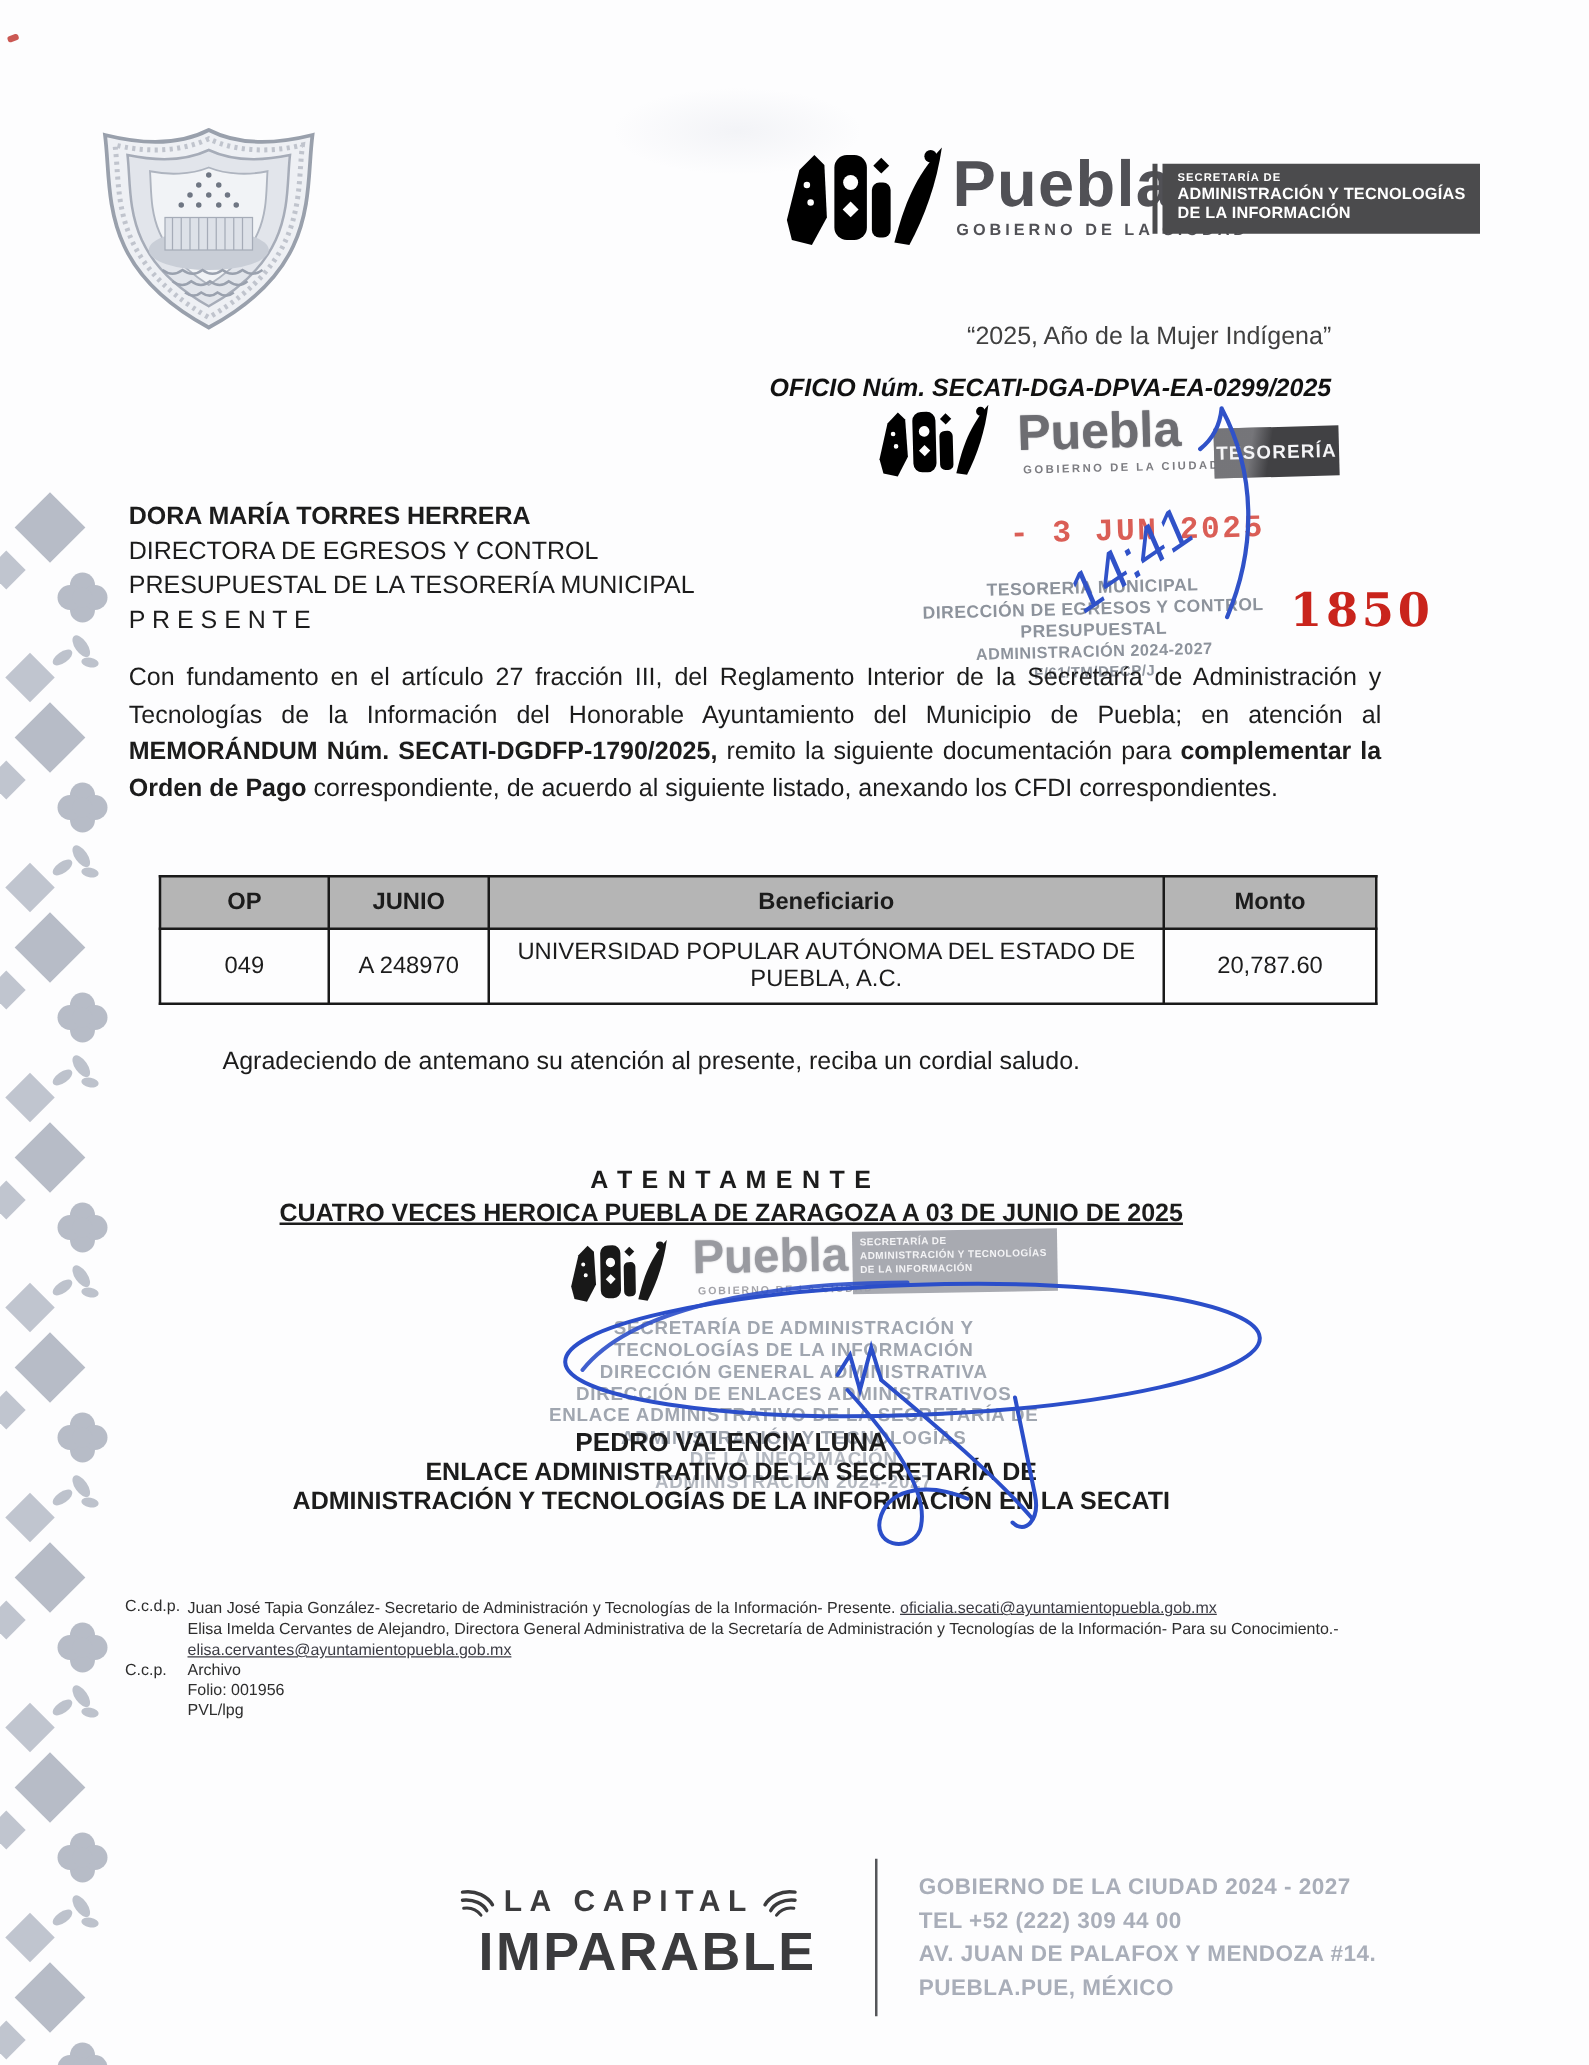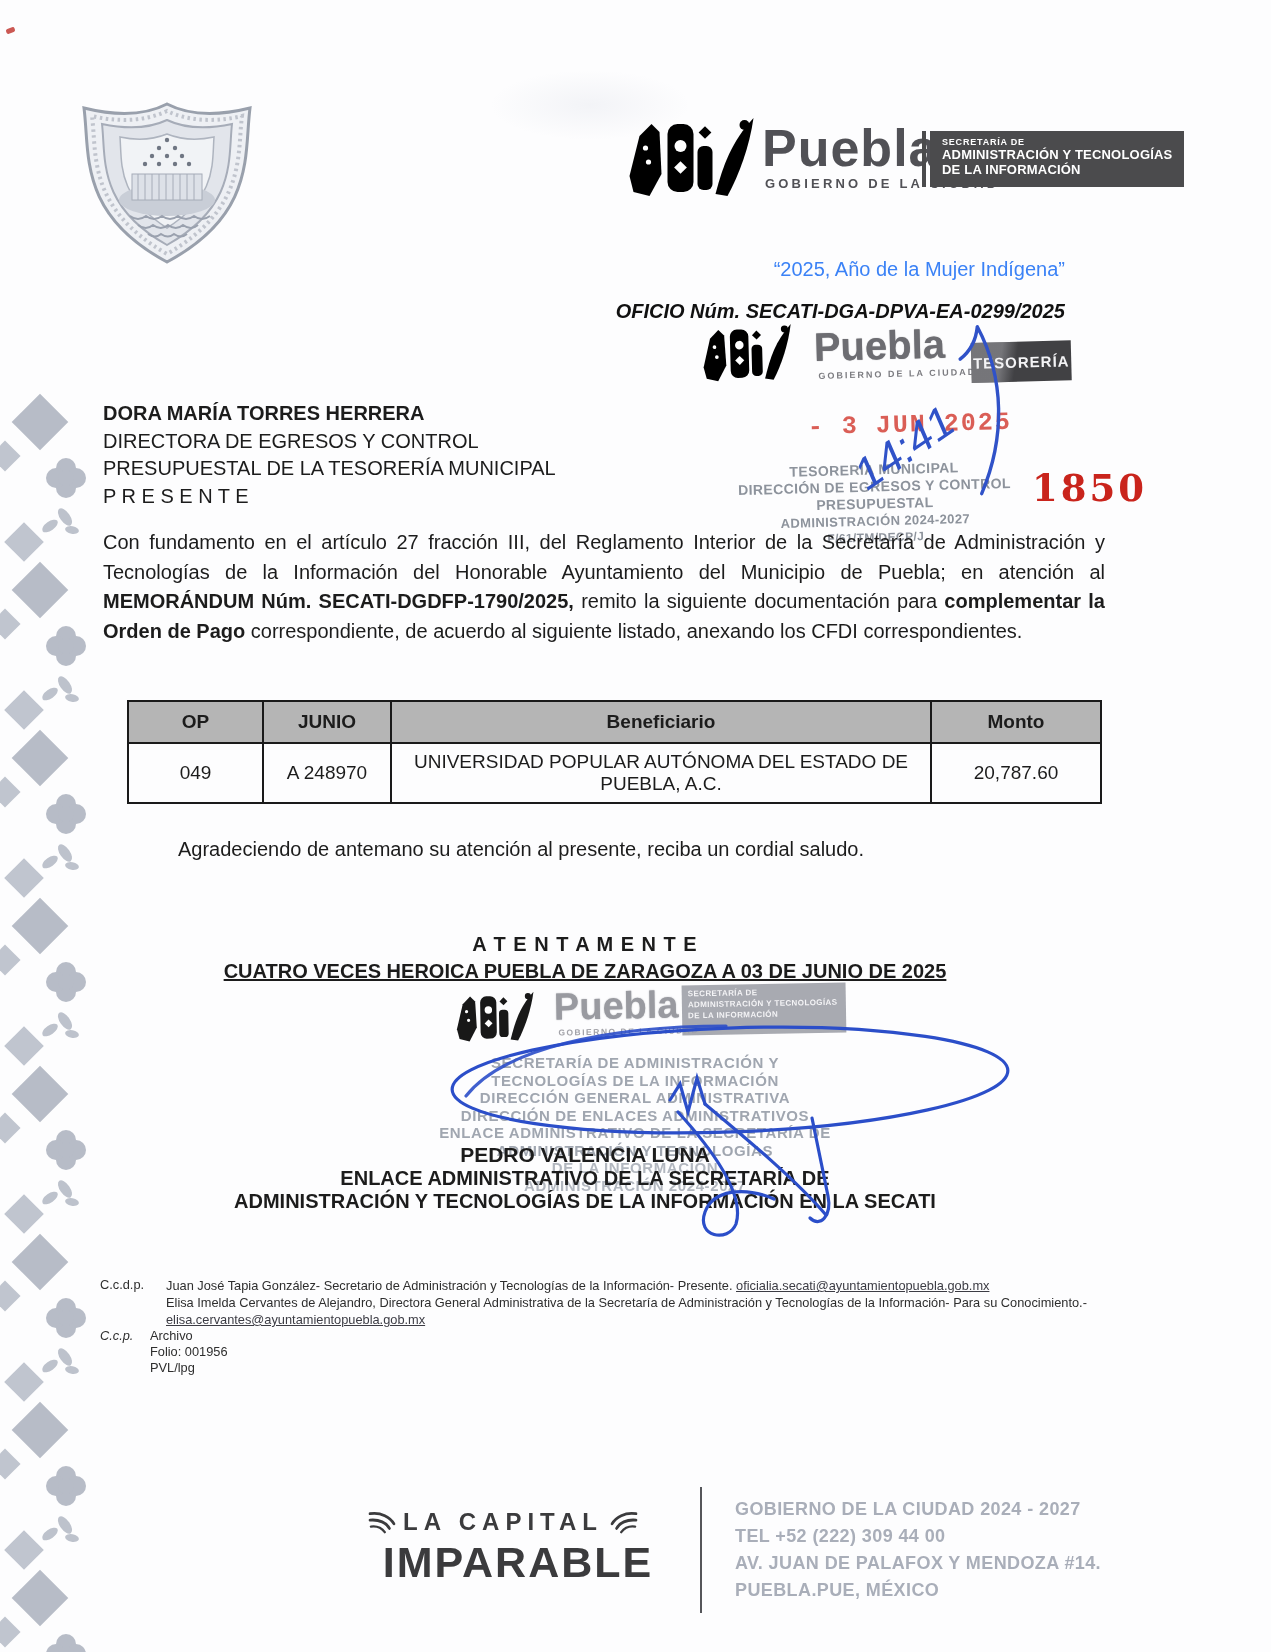--- a/index.html
+++ b/index.html
@@ -9,21 +9,21 @@
 
   
   .brand-icon{color:#54555a;}
   .hdr-word{font-size:52px;font-weight:bold;color:#515156;letter-spacing:1px;}
   .hdr-tag{font-size:13px;font-weight:bold;color:#515156;letter-spacing:3.2px;}
   .dept-box{background:#4b4b4d;color:#fff;width:232px;height:46px;padding:6px 10px 4px 12px;}
   .dept-box .l1{font-size:9px;font-weight:bold;letter-spacing:.8px;}
   .dept-box .l2{font-size:13px;font-weight:bold;letter-spacing:.2px;line-height:15px;}
   .dept-bar{width:4px;height:56px;background:#4b4b4d;}
 
-  .year-legend{width:505px;text-align:right;font-size:20px;color:#3b82f6;}
+  .year-legend{width:505px;text-align:right;font-size:20px;color:#404040;}
   .oficio{width:585px;text-align:right;font-size:20px;font-weight:bold;color:#111;}
 
   
   .rcv{transform:rotate(-1.5deg);}
   .rcv-word{font-size:40px;font-weight:bold;color:#6d6d72;text-shadow:0 0 1px #8a8a8e;}
   .rcv-tag{font-size:9px;font-weight:bold;color:#7c7c81;letter-spacing:2px;}
   .rcv-box{background:#414144;color:#f4f4f6;width:100px;height:40px;display:flex;align-items:center;justify-content:center;
            font-size:15px;font-weight:bold;letter-spacing:1px;
            background-image:linear-gradient(100deg,rgba(160,160,165,.55) 0 30%,rgba(65,65,68,0) 45%);}
   .rcv-date{font-family:"Liberation Mono",monospace;font-weight:bold;font-size:25px;color:#d8524a;letter-spacing:2px;opacity:.93;}
@@ -57,21 +57,21 @@
   .sig-box div{font-size:8px;font-weight:bold;line-height:11px;letter-spacing:.4px;}
   .sig-lines{left:420px;width:430px;text-align:center;color:#a0a6b0;font-weight:bold;
              font-size:15px;line-height:17.5px;letter-spacing:.6px;z-index:1;}
   .sig-lines div:nth-child(n+7){opacity:.8;}
   .signer{z-index:5;}
   .signer .nm{font-size:21px;font-weight:bold;}
   .signer .t{font-size:20px;font-weight:bold;}
   .ink{z-index:6;}
 
   
-  .cc{font-size:12.8px;line-height:17px;color:#2e2e2e;margin-left:16px;}
+  .cc{font-size:12.8px;line-height:17px;color:#2e2e2e;}
   .cc .email{text-decoration:underline;color:#3c3c44;}
   .cc .nowrap{white-space:nowrap;}
   .cc-label{font-size:12.8px;color:#2e2e2e;}
   .ccp-lines{font-size:12.8px;line-height:16px;color:#2e2e2e;}
 
   
   .cap-row{display:flex;align-items:center;justify-content:flex-start;gap:7px;color:#3b3b3d;}
   .cap-top{font-size:24px;font-weight:bold;letter-spacing:6px;}
   .cap-bottom{text-align:center;font-size:43px;font-weight:bold;letter-spacing:2px;color:#3b3b3d;margin-top:2px;}
   .fdivider{width:2px;height:126px;background:#55565a;}
@@ -283,21 +283,21 @@
       <path d="M404,118 L420,196 C424,216 412,228 402,218"></path>
     </g>
   </svg>
 
   <div class="abs cc-label" style="left:100px;top:1277px;">C.c.d.p.</div>
   <div class="abs cc" style="left:150px;top:1277px;width:1010px;">
     <div class="nowrap"><span>Juan José Tapia González- Secretario de Administración y Tecnologías de la Información- Presente. </span><span class="email">oficialia.secati@ayuntamientopuebla.gob.mx</span></div>
     <div class="nowrap">Elisa Imelda Cervantes de Alejandro, Directora General Administrativa de la Secretaría de Administración y Tecnologías de la Información- Para su Conocimiento.-</div>
     <div class="email">elisa.cervantes@ayuntamientopuebla.gob.mx</div>
   </div>
-  <div class="abs cc-label" style="left:100px;top:1328px;font-style:italic;">C.c.p.</div>
+  <div class="abs cc-label" style="left:100px;top:1328px;">C.c.p.</div>
   <div class="abs ccp-lines" style="left:150px;top:1328px;">
     <div>Archivo</div>
     <div>Folio: 001956</div>
     <div>PVL/lpg</div>
   </div>
 
   <div class="abs" style="left:368px;top:1508px;width:300px;">
     <div class="cap-row">
       <svg width="28" height="24" viewBox="0 0 30 26" style="transform:scaleX(-1)" color="#3b3b3d">
           <use href="#wing"></use>

